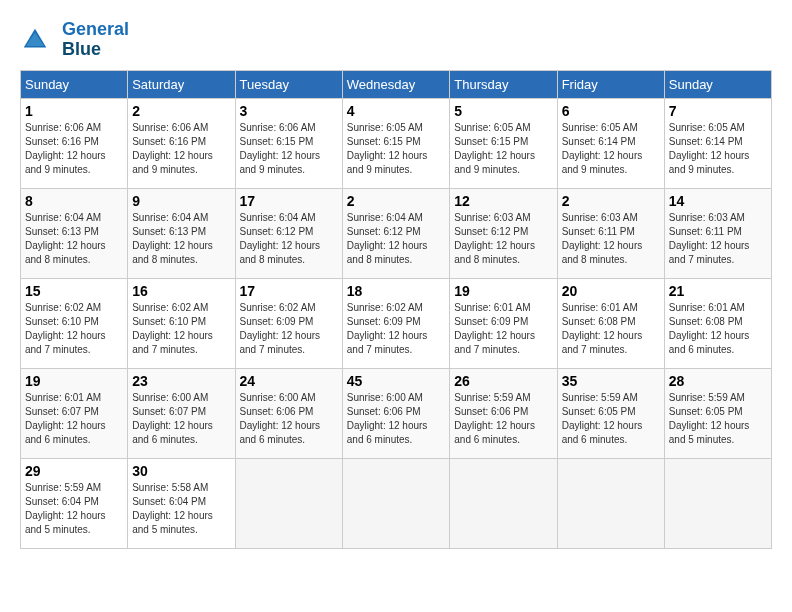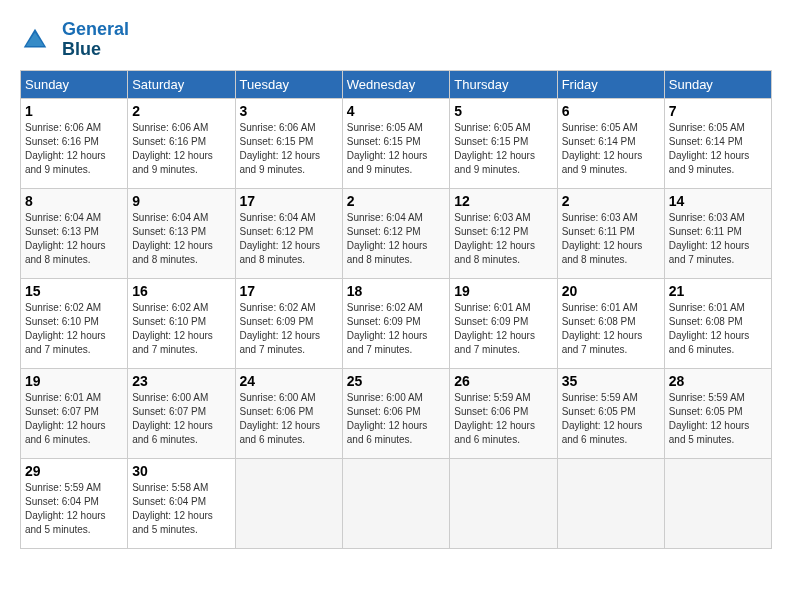--- a/index.html
+++ b/index.html
@@ -144,21 +144,21 @@
         <td><span class="day-num">17</span><span class="day-info">Sunrise: 6:02 AM<br>Sunset: 6:09 PM<br>Daylight: 12 hours and 7 minutes.</span></td>
         <td><span class="day-num">18</span><span class="day-info">Sunrise: 6:02 AM<br>Sunset: 6:09 PM<br>Daylight: 12 hours and 7 minutes.</span></td>
         <td><span class="day-num">19</span><span class="day-info">Sunrise: 6:01 AM<br>Sunset: 6:09 PM<br>Daylight: 12 hours and 7 minutes.</span></td>
         <td><span class="day-num">20</span><span class="day-info">Sunrise: 6:01 AM<br>Sunset: 6:08 PM<br>Daylight: 12 hours and 7 minutes.</span></td>
         <td><span class="day-num">21</span><span class="day-info">Sunrise: 6:01 AM<br>Sunset: 6:08 PM<br>Daylight: 12 hours and 6 minutes.</span></td>
       </tr>
       <tr>
         <td><span class="day-num">19</span><span class="day-info">Sunrise: 6:01 AM<br>Sunset: 6:07 PM<br>Daylight: 12 hours and 6 minutes.</span></td>
         <td><span class="day-num">23</span><span class="day-info">Sunrise: 6:00 AM<br>Sunset: 6:07 PM<br>Daylight: 12 hours and 6 minutes.</span></td>
         <td><span class="day-num">24</span><span class="day-info">Sunrise: 6:00 AM<br>Sunset: 6:06 PM<br>Daylight: 12 hours and 6 minutes.</span></td>
-        <td><span class="day-num">25</span><span class="day-info">Sunrise: 6:00 AM<br>Sunset: 6:06 PM<br>Daylight: 12 hours and 6 minutes.</span></td>
+        <td><span class="day-num">45</span><span class="day-info">Sunrise: 6:00 AM<br>Sunset: 6:06 PM<br>Daylight: 12 hours and 6 minutes.</span></td>
         <td><span class="day-num">26</span><span class="day-info">Sunrise: 5:59 AM<br>Sunset: 6:06 PM<br>Daylight: 12 hours and 6 minutes.</span></td>
         <td><span class="day-num">35</span><span class="day-info">Sunrise: 5:59 AM<br>Sunset: 6:05 PM<br>Daylight: 12 hours and 6 minutes.</span></td>
         <td><span class="day-num">28</span><span class="day-info">Sunrise: 5:59 AM<br>Sunset: 6:05 PM<br>Daylight: 12 hours and 5 minutes.</span></td>
       </tr>
       <tr>
         <td><span class="day-num">29</span><span class="day-info">Sunrise: 5:59 AM<br>Sunset: 6:04 PM<br>Daylight: 12 hours and 5 minutes.</span></td>
         <td><span class="day-num">30</span><span class="day-info">Sunrise: 5:58 AM<br>Sunset: 6:04 PM<br>Daylight: 12 hours and 5 minutes.</span></td>
         <td class="empty"></td>
         <td class="empty"></td>
         <td class="empty"></td>

